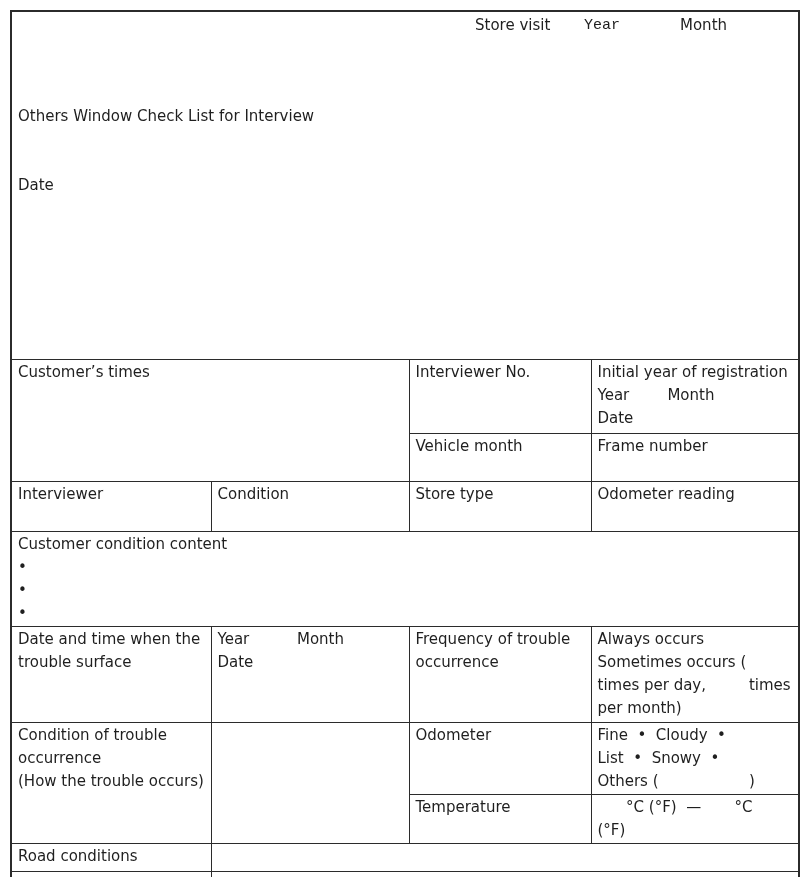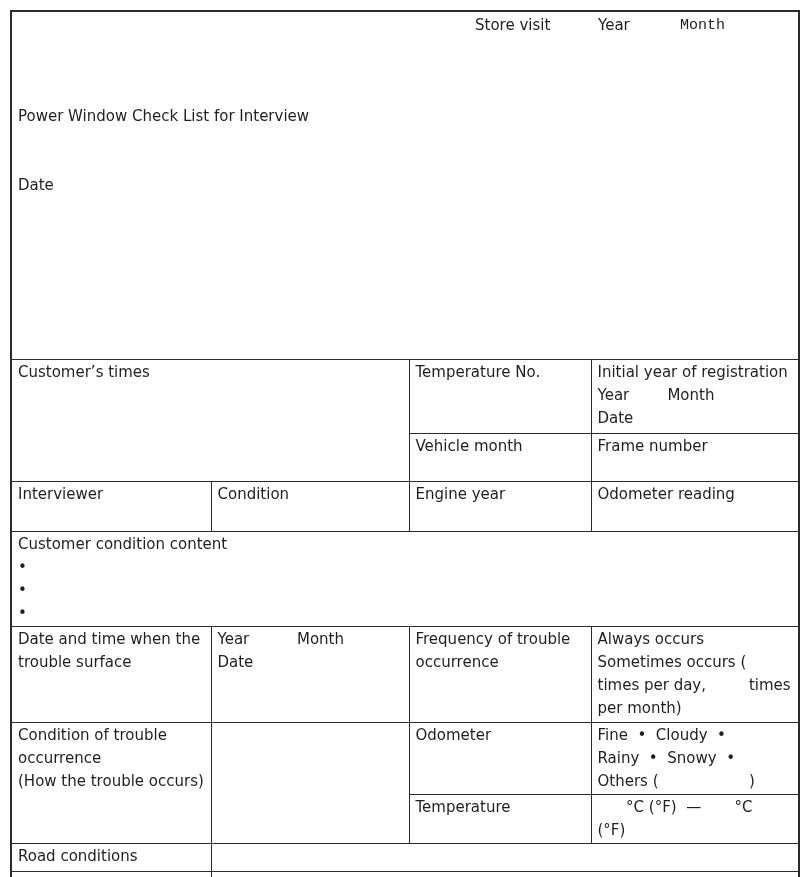--- a/index.html
+++ b/index.html
@@ -29,65 +29,65 @@
     font-size: 15px;
     line-height: 23px;
     color: #1f1f1f;
     white-space: pre-wrap;
     overflow: hidden;
     box-sizing: border-box;
   }
   .header-cell { position: relative; }
   .hdr-abs { position: absolute; top: 2px; }
   .hdr-store { left: 463px; }
-  .hdr-year  { left: 586px; }
-  .hdr-month { left: 668px; font-family: Liberation Mono, monospace; }
+  .hdr-year  { left: 572px; font-family: Liberation Mono, monospace; }
+  .hdr-month { left: 668px; }
 </style>
 </head>
 <body>
 
 <div class="sheet">
   <table class="checklist">
     <colgroup>
       <col style="width:200px">
       <col style="width:198px">
       <col style="width:182px">
       <col style="width:208px">
     </colgroup>
 
     <tbody>
         <tr style="height:48px">
       <td colspan="4" class="header-cell">
         <div>
-          <div>Power Window Check List for Interview</div>
+          <div>Others Window Check List for Interview</div>
           <div>Date</div>
         </div>
         <span class="hdr-abs hdr-store">Store visit</span>
         <span class="hdr-abs hdr-year">Year</span>
         <span class="hdr-abs hdr-month">Month</span>
       </td>
     </tr>
 
     <tr style="height:74px">
       <td colspan="2" rowspan="2">Customer’s times</td>
-      <td>Temperature No.</td>
+      <td>Interviewer No.</td>
       <td>Initial year of registration
 Year        Month
 Date</td>
     </tr>
 
     <tr style="height:48px">
       <td>Vehicle month</td>
       <td>Frame number</td>
     </tr>
 
     <tr style="height:50px">
       <td>Interviewer</td>
       <td>Condition</td>
-      <td>Engine year</td>
+      <td>Store type</td>
       <td>Odometer reading</td>
     </tr>
 
     <tr style="height:94px">
       <td colspan="4">Customer condition content
 •
 •
 •</td>
     </tr>
 
@@ -101,21 +101,21 @@
 times per day,         times
 per month)</td>
     </tr>
 
     <tr style="height:72px">
       <td rowspan="2">Condition of trouble occurrence
 (How the trouble occurs)</td>
       <td rowspan="2"></td>
       <td>Odometer</td>
       <td>Fine  •  Cloudy  •
-Rainy  •  Snowy  •
+List  •  Snowy  •
 Others (                   )</td>
     </tr>
 
     <tr style="height:48px">
       <td>Temperature</td>
       <td>      °C (°F)  —       °C
 (°F)</td>
     </tr>
 
     <tr style="height:28px">

